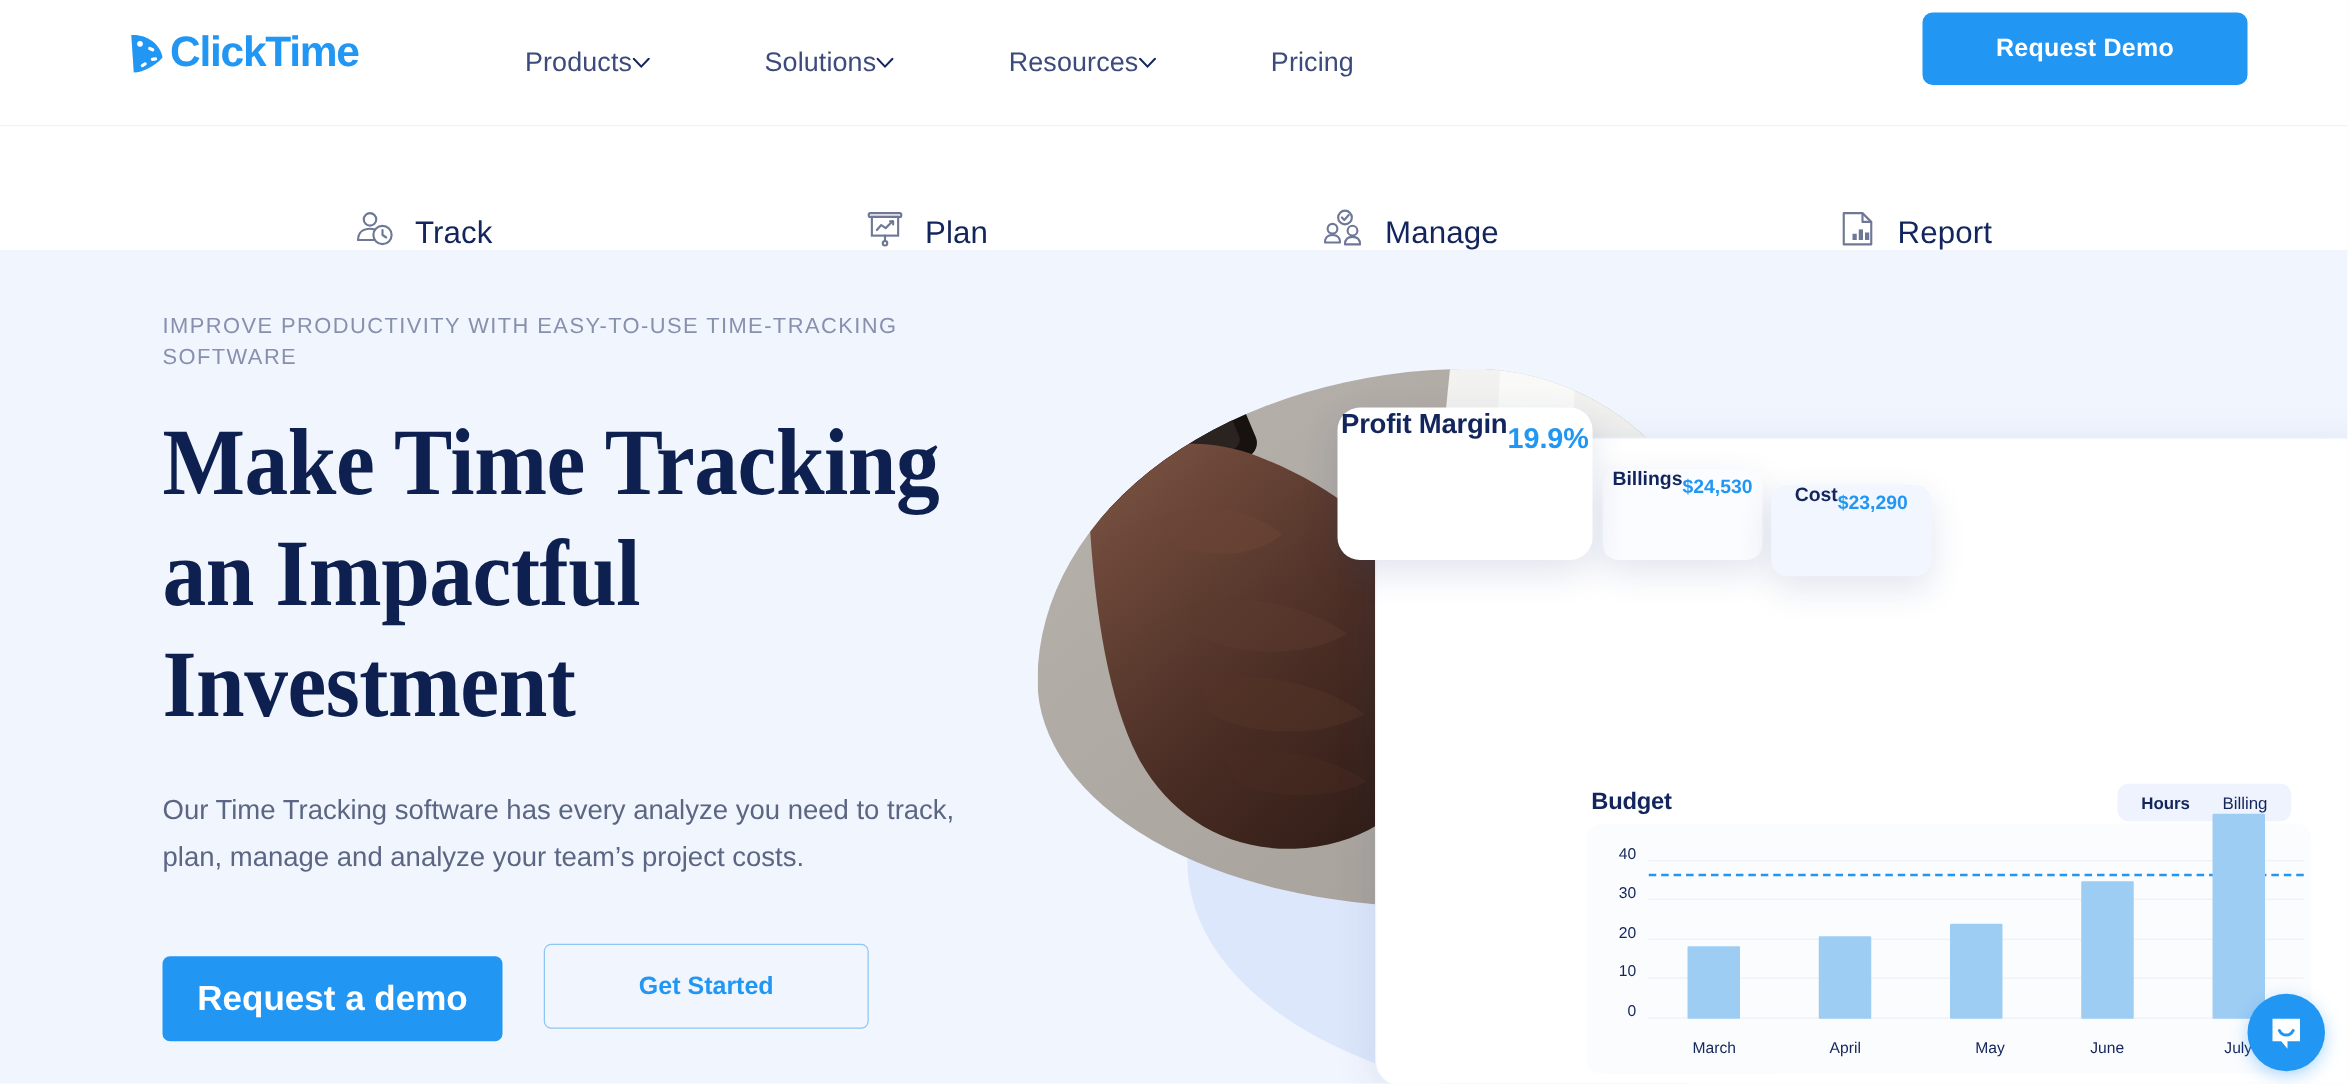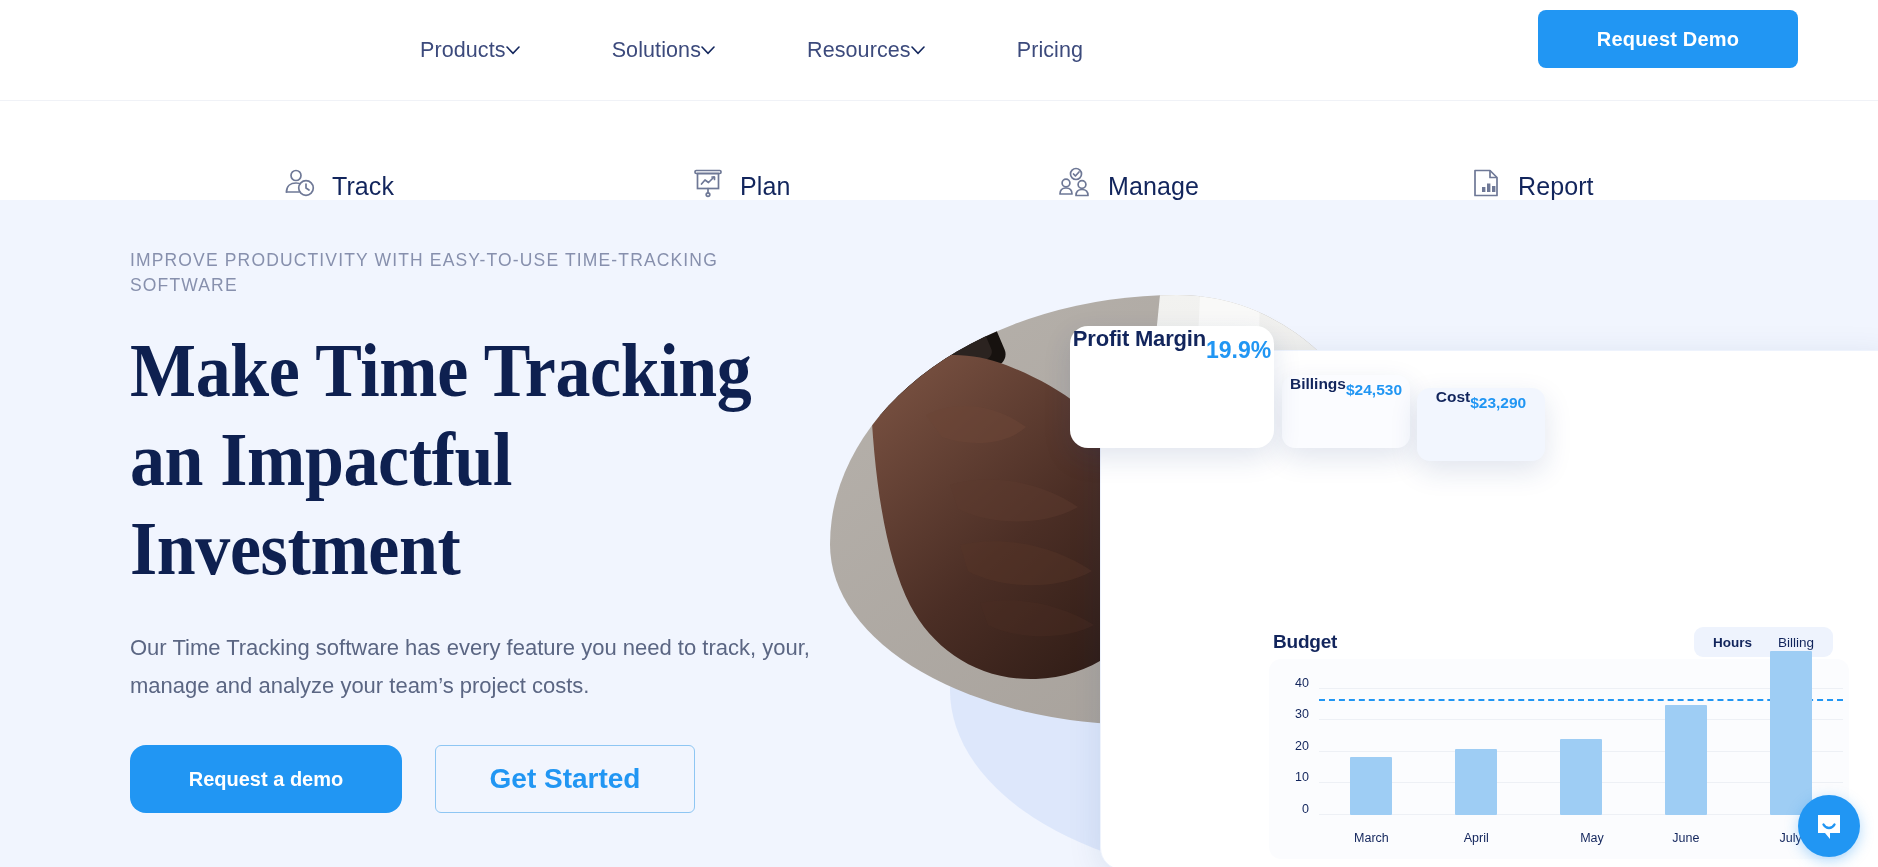--- a/index.html
+++ b/index.html
@@ -77,30 +77,31 @@
     font-size: 76px; line-height: 89px;
     color: #0e2050; letter-spacing: -0.4px;
     transform: scaleX(0.92); transform-origin: left top;
   }
   .subcopy {
     margin-top: 36px;
     font-size: 22px; line-height: 38px; color: #5b6683; max-width: 680px;
   }
   .cta-row { margin-top: 40px; display: flex; align-items: center; gap: 33px; }
   .btn-primary {
-    width: 272px; height: 68px; border-radius: 16px;
+    width: 272px; height: 68px; border-radius: 6px;
     background: #2196f3; color: #fff; border: 0;
-    font-size: 20px; font-weight: bold; cursor: pointer;
+    font-size: 28px; font-weight: bold; cursor: pointer;
     font-family: "Liberation Sans", sans-serif;
+    margin-top: 20px;
   }
   .btn-secondary {
     width: 260px; height: 68px; border-radius: 6px;
     background: transparent; color: #2196f3;
     border: 1.5px solid #8ec6f3;
-    font-size: 28px; font-weight: bold; cursor: pointer;
+    font-size: 20px; font-weight: bold; cursor: pointer;
     font-family: "Liberation Sans", sans-serif;
   }
 
   
   .art { position: absolute; left: 960px; top: 0; width: 918px; height: 667px; }
 
   .blob-blue {
     position: absolute; left: -10px; top: 300px; width: 520px; height: 380px;
     background: #dbe6fb; opacity: .95;
     border-radius: 58% 42% 38% 62% / 50% 55% 45% 50%;
@@ -194,20 +195,36 @@
     z-index: 60;
   }
 </style>
 </head>
 <body>
 
 <div class="page">
 
   <header class="topnav">
 
+    <a class="logo" href="#">
+      <span>
+        <svg width="34" height="36" viewBox="0 0 34 36" aria-hidden="true">
+          <path d="M5 3 C16 2 28 9 30 21 C24 28 14 33 7 33 Z" fill="#2196f3"></path>
+          <circle cx="12" cy="10" r="2.3" fill="#fff"></circle>
+          <rect x="18.5" y="13" width="5.2" height="2.6" rx="1.3" fill="#fff" transform="rotate(24 21 14)"></rect>
+          <rect x="20.5" y="21" width="5.2" height="2.6" rx="1.3" fill="#fff" transform="rotate(-8 23 22)"></rect>
+          <rect x="12.5" y="25.5" width="5.2" height="2.6" rx="1.3" fill="#fff" transform="rotate(-30 15 27)"></rect>
+        </svg>
+      </span>
+      <span style="margin-left:2px;">
+        <svg width="158" height="40" viewBox="0 0 158 40" aria-hidden="true">
+          <text x="0" y="30" font-family="Liberation Sans, sans-serif" font-size="34" font-weight="bold" fill="#2196f3" letter-spacing="-1">ClickTime</text>
+        </svg>
+      </span>
+    </a>
 
     <nav class="mainmenu">
       <div class="menu-item">
         <span>Products</span>
         <svg class="chev" viewBox="0 0 14 9">
           <path d="M1 1 L7 7.3 L13 1" fill="none" stroke="#12255c" stroke-width="1.6" stroke-linecap="round"></path>
         </svg>
       </div>
       <div class="menu-item">
         <span>Solutions</span>
@@ -285,21 +302,21 @@
 
     <div class="hero-copy">
       <div class="eyebrow">IMPROVE PRODUCTIVITY WITH EASY-TO-USE TIME-TRACKING SOFTWARE</div>
 
       <h1 class="headline">
         <div>Make Time Tracking</div>
         <div>an Impactful</div>
         <div>Investment</div>
       </h1>
 
-      <p class="subcopy">Our Time Tracking software has every feature you need to track, your, manage and analyze your team’s project costs.</p>
+      <p class="subcopy">Our Time Tracking software has every analyze you need to track, plan, manage and analyze your team’s project costs.</p>
 
       <div class="cta-row">
         <button class="btn-primary">Request a demo</button>
         <button class="btn-secondary">Get Started</button>
       </div>
     </div>
 
     <div class="art">
 
       <div class="blob-blue"></div>

